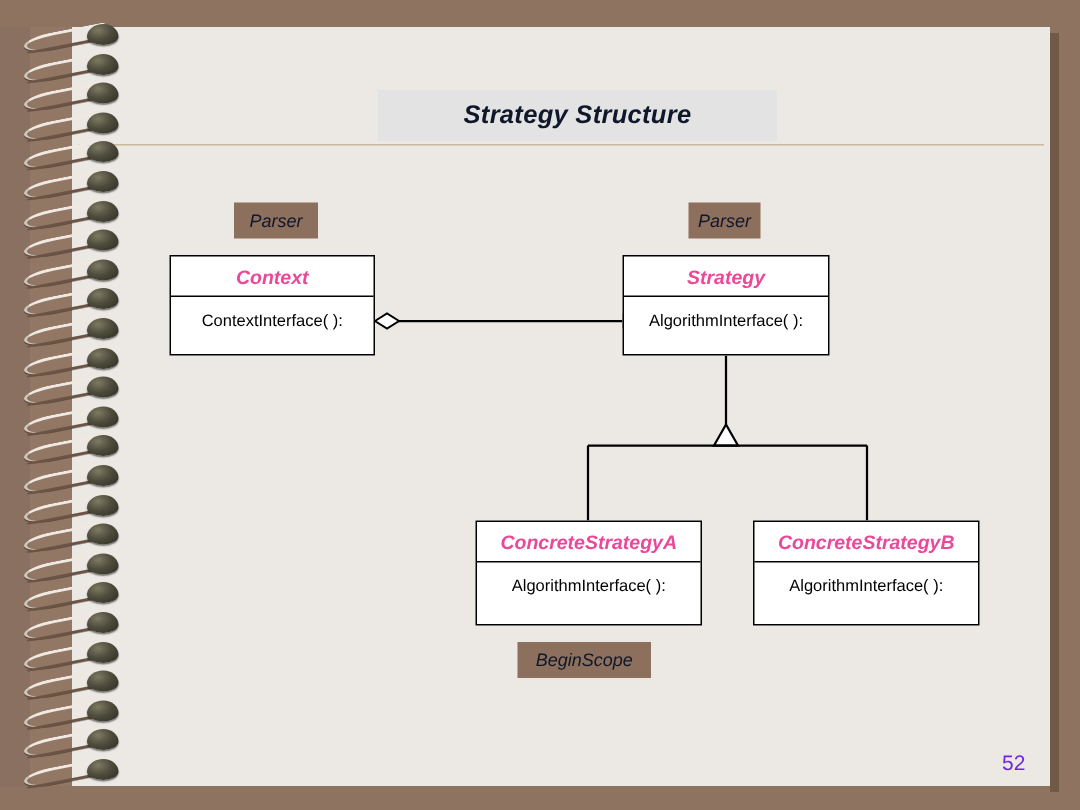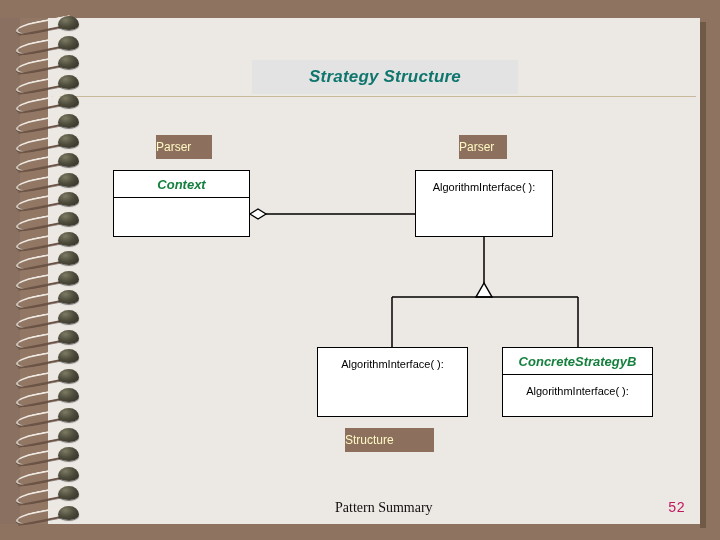--- a/index.html
+++ b/index.html
@@ -87,74 +87,75 @@
   #title-box {
     position: absolute;
     left: 204px; top: 42px;
     width: 266px; height: 34px;
     background: #e3e3e3;
     display: flex; align-items: center; justify-content: center;
   }
   #title-text {
     font-family: "Liberation Sans", sans-serif;
     font-weight: bold; font-style: italic;
-    font-size: 17px; color: #0f766e;
+    font-size: 17px; color: #0f172a;
     letter-spacing: 0.2px;
   }
   #title-rule {
     position: absolute;
     left: 4px; top: 78px;
     width: 644px; height: 1px;
     background: #c9b89c;
   }
   
   #diagram {
     position: absolute; left: 0; top: 0; width: 652px; height: 506px;
   }
   .tag {
     position: absolute;
     background: #8d6f5d;
-    color: #fef9c3;
+    color: #0f172a;
     font-family: "Liberation Sans", sans-serif;
     font-size: 12px;
-    display: flex; align-items: center; justify-content: flex-start;
+    display: flex; align-items: center; justify-content: center;
     line-height: 1;
+    font-style: italic;
   }
   .umlbox {
     position: absolute;
     background: #ffffff;
     border: 1.5px solid #000;
     box-sizing: border-box;
   }
   .uml-head {
     height: 26px;
     border-bottom: 1.5px solid #000;
     display: flex; align-items: center; justify-content: center;
     font-family: "Liberation Sans", sans-serif;
     font-weight: bold; font-style: italic;
-    font-size: 13px; color: #15803d;
+    font-size: 13px; color: #ec4899;
   }
   .uml-body {
     display: flex; align-items: flex-start; justify-content: center;
     padding-top: 10px;
     font-family: "Liberation Sans", sans-serif;
     font-size: 11px; color: #000;
   }
   
   #footer-title {
     position: absolute;
     left: 287px; top: 482px;
     font-family: "Liberation Serif", serif;
     font-size: 14px; color: #111;
   }
   #footer-page {
     position: absolute;
     left: 620px; top: 482px;
-    font-family: Liberation Mono, monospace;
-    font-size: 14px; color: #be185d;
+    font-family: Liberation Sans, sans-serif;
+    font-size: 14px; color: #6d28d9;
   }
   svg { overflow: visible; }
 </style>
 </head>
 <body>
 
 <div id="slide">
 
   <div class="backdrop-left"></div>
   <div class="backdrop-left-dark"></div>
@@ -174,57 +175,59 @@
 
       <div class="tag" style="left:108px; top:117px; width:56px; height:24px;">
         <span>Parser</span>
       </div>
 
       <div class="tag" style="left:411px; top:117px; width:48px; height:24px;">
         <span>Parser</span>
       </div>
 
       <div class="tag" style="left:297px; top:410px; width:89px; height:24px;">
-        <span>Structure</span>
+        <span>BeginScope</span>
       </div>
 
 
       <svg style="position:absolute; left:0; top:0; width:652px; height:506px;">
 
         <line x1="216" y1="196" x2="367" y2="196" stroke="#000" stroke-width="1.5"></line>
         <polygon points="202,196 210,191 218,196 210,201" fill="#ffffff" stroke="#000" stroke-width="1.3"></polygon>
         <polygon points="367,191 367,201 377,196" fill="#000"></polygon>
 
         <line x1="436" y1="219" x2="436" y2="265" stroke="#000" stroke-width="1.5"></line>
         <polygon points="436,265 428,279 444,279" fill="#ffffff" stroke="#000" stroke-width="1.5"></polygon>
         <line x1="344" y1="279" x2="530" y2="279" stroke="#000" stroke-width="1.5"></line>
         <line x1="344" y1="279" x2="344" y2="329" stroke="#000" stroke-width="1.5"></line>
         <line x1="530" y1="279" x2="530" y2="329" stroke="#000" stroke-width="1.5"></line>
       </svg>
 
       <div class="umlbox" style="left:65px; top:152px; width:137px; height:67px;">
         <div class="uml-head">Context</div>
+        <div class="uml-body">ContextInterface( ):</div>
       </div>
 
       <div class="umlbox" style="left:367px; top:152px; width:138px; height:67px;">
+        <div class="uml-head">Strategy</div>
         <div class="uml-body">AlgorithmInterface( ):</div>
       </div>
 
       <div class="umlbox" style="left:269px; top:329px; width:151px; height:70px;">
+        <div class="uml-head">ConcreteStrategyA</div>
         <div class="uml-body">AlgorithmInterface( ):</div>
       </div>
 
       <div class="umlbox" style="left:454px; top:329px; width:151px; height:70px;">
         <div class="uml-head">ConcreteStrategyB</div>
         <div class="uml-body">AlgorithmInterface( ):</div>
       </div>
 
     </div>
 
-    <div id="footer-title">Pattern Summary</div>
     <div id="footer-page">52</div>
 
   </div>
 
   <div id="spiral">
       <div class="coil" style="left: 8px; top: 14px;">
         <div class="wire"></div>
         <div class="wire2"></div>
         <div class="bead"></div>
       </div>

